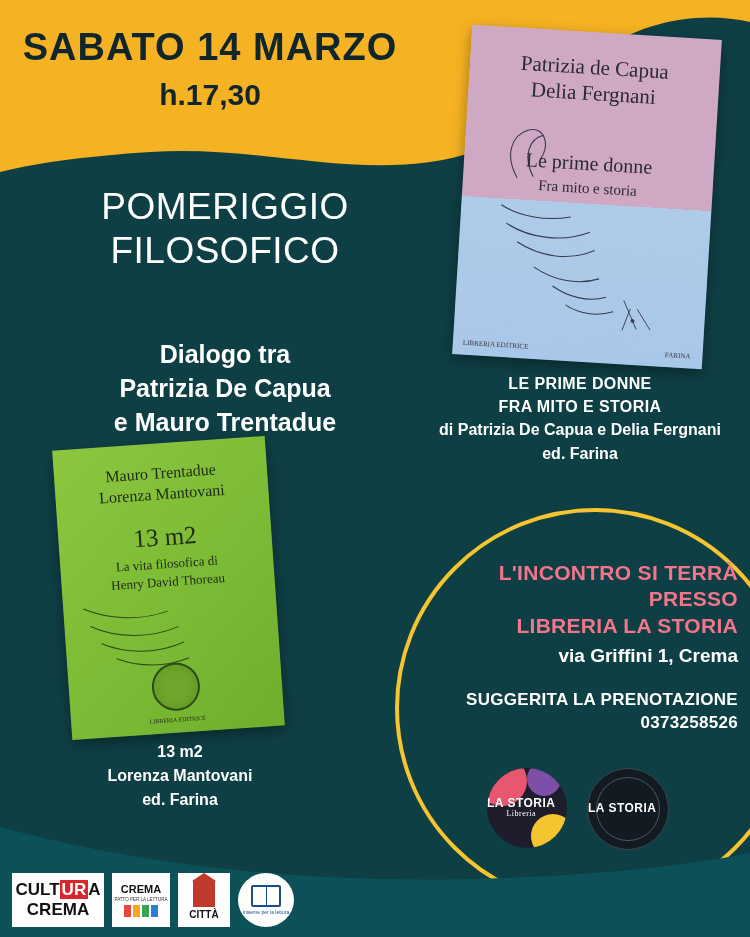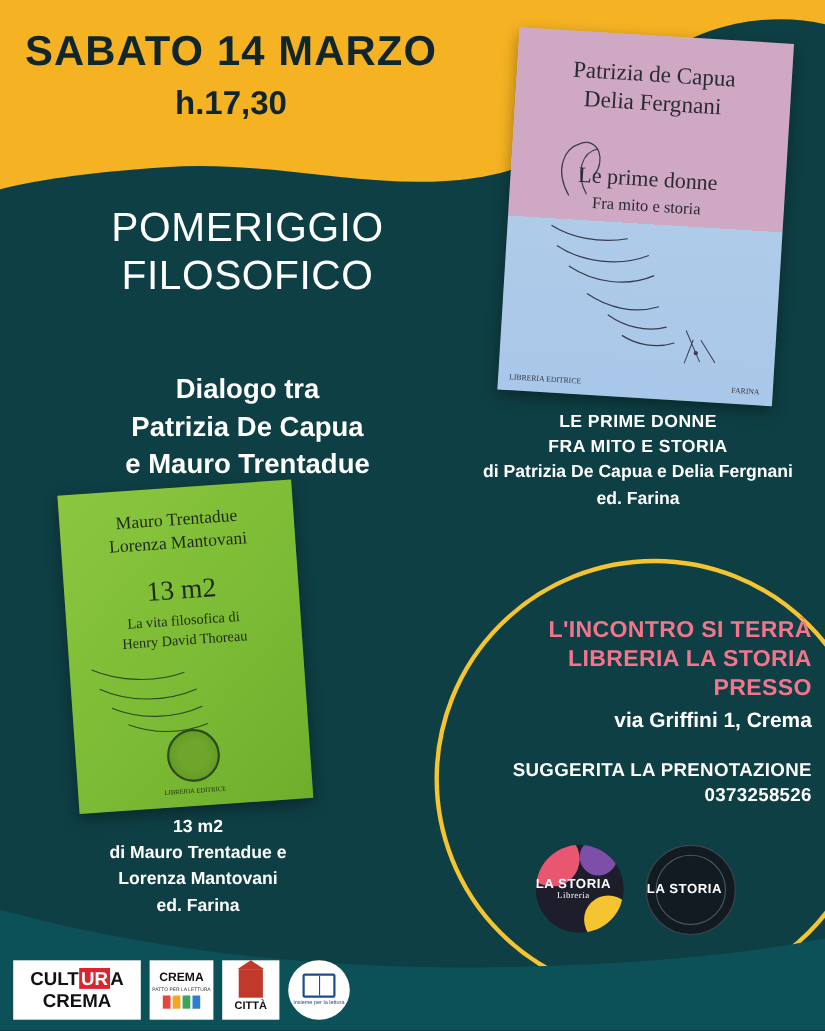--- a/index.html
+++ b/index.html
@@ -351,21 +351,21 @@
     align-items: flex-end;
     gap: 8px;
   }
   .sp {
     background: #ffffff;
     display: flex;
     align-items: center;
     justify-content: center;
     flex-direction: column;
   }
-  .sp1 { width: 116px; height: 54px; }
+  .sp1 { width: 92px; height: 54px; }
   .sp1 .l1 { font-size: 17px; font-weight: bold; color: #111; letter-spacing: 0px; }
   .sp1 .l1 .hl { background: #d8262c; color: #fff; padding: 0 2px; }
   .sp1 .l2 { font-size: 17px; font-weight: bold; color: #111; }
   .sp2 { width: 58px; height: 54px; }
   .sp2 .t { font-size: 11px; font-weight: bold; color: #111; }
   .sp2 .s { font-size: 4.5px; color: #333; margin-top: 2px; }
   .sp2 .bars { display: flex; gap: 2px; margin-top: 3px; }
   .sp2 .bars i { display: block; width: 7px; height: 12px; }
   .sp3 { width: 52px; height: 54px; }
   .sp3 .tower { width: 22px; height: 26px; background: #c0392b; position: relative; }
@@ -462,31 +462,30 @@
         <path d="M36,46 C60,58 92,60 118,50"></path>
         <path d="M50,62 C72,72 98,74 122,66"></path>
       </g>
     </svg>
     <div class="b2-seal"></div>
     <div class="b2-pub">LIBRERIA EDITRICE</div>
   </div>
 
   <div class="caption2">
     <div>13 m2</div>
-    <div>di Mauro Trentadue e</div>
     <div>Lorenza Mantovani</div>
     <div>ed. Farina</div>
   </div>
 
   <div class="arc"></div>
 
   <div class="venue-block">
     <div class="venue-line1">L'INCONTRO SI TERRÀ</div>
+    <div class="venue-line1">PRESSO</div>
     <div class="venue-line1">LIBRERIA LA STORIA</div>
-    <div class="venue-line1">PRESSO</div>
     <div class="venue-addr">via Griffini 1, Crema</div>
     <div class="venue-note">
       <div>SUGGERITA LA PRENOTAZIONE</div>
       <div>0373258526</div>
     </div>
   </div>
 
   <div class="logo-circles">
     <div class="logo-circ a">
       <span class="blob1"></span>

